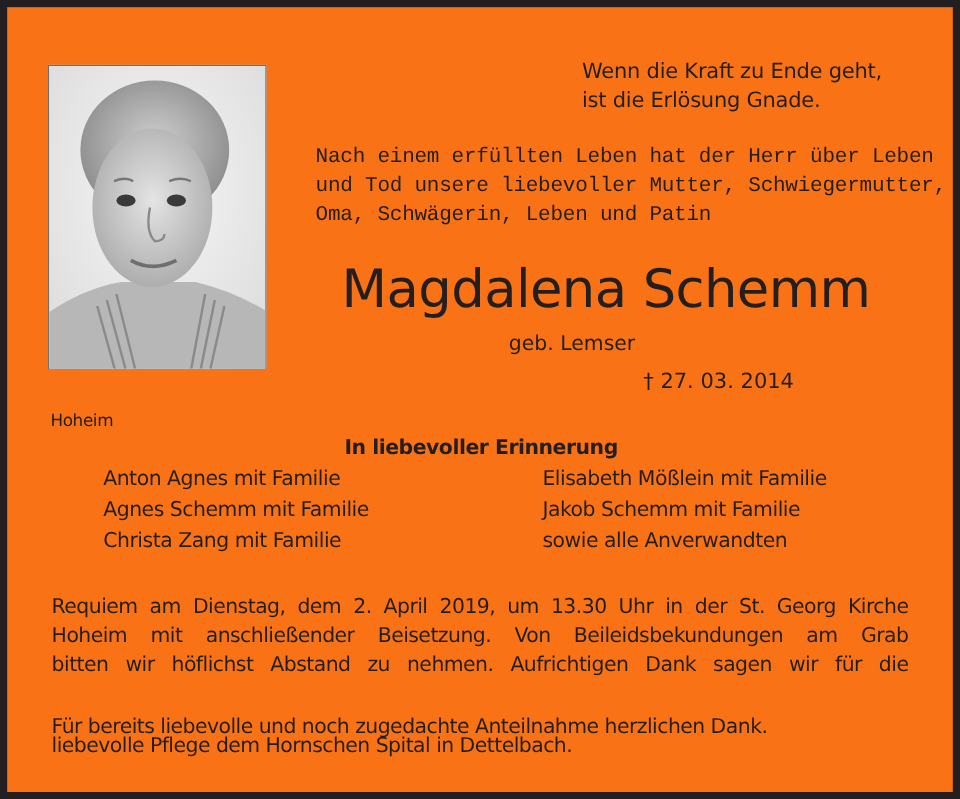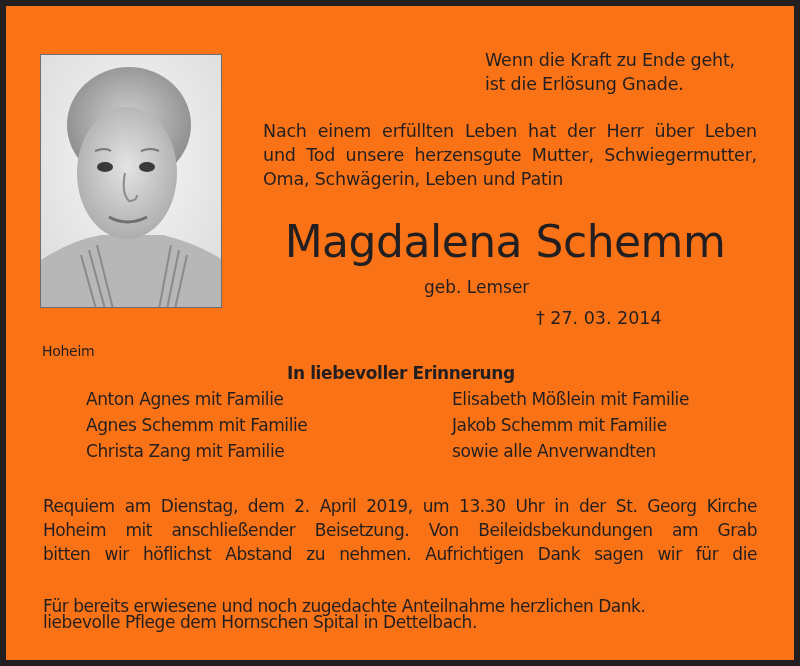--- a/index.html
+++ b/index.html
@@ -3,21 +3,21 @@
 <meta charset="utf-8">
 <style>
   html, body { margin: 0; padding: 0; background: #231f20; }
   body { width: 800px; height: 666px; position: relative; overflow: hidden; font-family: "DejaVu Sans", sans-serif; color: #231f20; }
   .frame { position: absolute; left: 6px; top: 6px; width: 788px; height: 654px; background: #f97316; }
   .abs { position: absolute; white-space: nowrap; }
   .photo { position: absolute; left: 40px; left: 34px; top: 48px; width: 182px; height: 254px; border: 1px solid #6d6e71; box-sizing: border-box; overflow: hidden; background: #e9e9e9; }
   .photo svg { display: block; }
   .motto { left: 479px; top: 42px; font-size: 17.5px; line-height: 24px; letter-spacing: -0.2px; }
   .intro { left: 257px; top: 113px; width: 494px; font-size: 17.5px; line-height: 24px; letter-spacing: -0.2px; }
-  .intro .line { display: block; text-align: justify; text-align-last: justify; }
+  .intro .line { display: block; text-align: justify; text-align-last: justify; font-family: Liberation Mono, monospace; }
   .intro .line.last { text-align-last: left; }
   .name { left: 204px; width: 590px; top: 208px; font-size: 44px; line-height: 56px; text-align: center; font-weight: normal; letter-spacing: -0.5px; }
   .maiden { left: 418px; top: 270px; font-size: 17px; line-height: 22px; }
   .born { left: 333px; top: 300px; font-size: 17.5px; line-height: 24px; }
   .died { left: 530px; top: 300px; font-size: 17.5px; line-height: 24px; }
   .place { left: 36px; top: 336px; font-size: 14px; line-height: 18px; letter-spacing: -0.3px; }
   .memory { left: 281px; top: 355px; font-size: 17px; line-height: 24px; letter-spacing: -0.4px; font-weight: bold; }
   .fam-col { font-size: 17px; line-height: 26px; letter-spacing: -0.4px; }
   .fam-left { left: 80px; top: 380px; }
   .fam-right { left: 446px; top: 380px; }
@@ -69,21 +69,21 @@
     </svg>
   </div>
 
   <div class="abs motto">
     <div>Wenn die Kraft zu Ende geht,</div>
     <div>ist die Erlösung Gnade.</div>
   </div>
 
   <div class="abs intro">
     <span class="line">Nach einem erfüllten Leben hat der Herr über Leben</span>
-    <span class="line">und Tod unsere herzensgute Mutter, Schwiegermutter,</span>
+    <span class="line">und Tod unsere liebevoller Mutter, Schwiegermutter,</span>
     <span class="line last">Oma, Schwägerin, Leben und Patin</span>
   </div>
 
   <div class="abs name">Magdalena Schemm</div>
   <div class="abs maiden">geb. Lemser</div>
   <div class="abs died">† 27. 03. 2014</div>
 
   <div class="abs place">Hoheim</div>
   <div class="abs memory">In liebevoller Erinnerung</div>
 
@@ -98,14 +98,14 @@
     <div>sowie alle Anverwandten</div>
   </div>
 
   <div class="abs requiem">
     <span class="line">Requiem am Dienstag, dem 2. April 2019, um 13.30 Uhr in der St. Georg Kirche</span>
     <span class="line">Hoheim mit anschließender Beisetzung. Von Beileidsbekundungen am Grab</span>
     <span class="line">bitten wir höflichst Abstand zu nehmen. Aufrichtigen Dank sagen wir für die</span>
     <span class="line last">liebevolle Pflege dem Hornschen Spital in Dettelbach.</span>
   </div>
 
-  <div class="abs thanks">Für bereits erwiesene und noch zugedachte Anteilnahme herzlichen Dank.</div>
+  <div class="abs thanks">Für bereits liebevolle und noch zugedachte Anteilnahme herzlichen Dank.</div>
 </div>
 
 </body></html>

